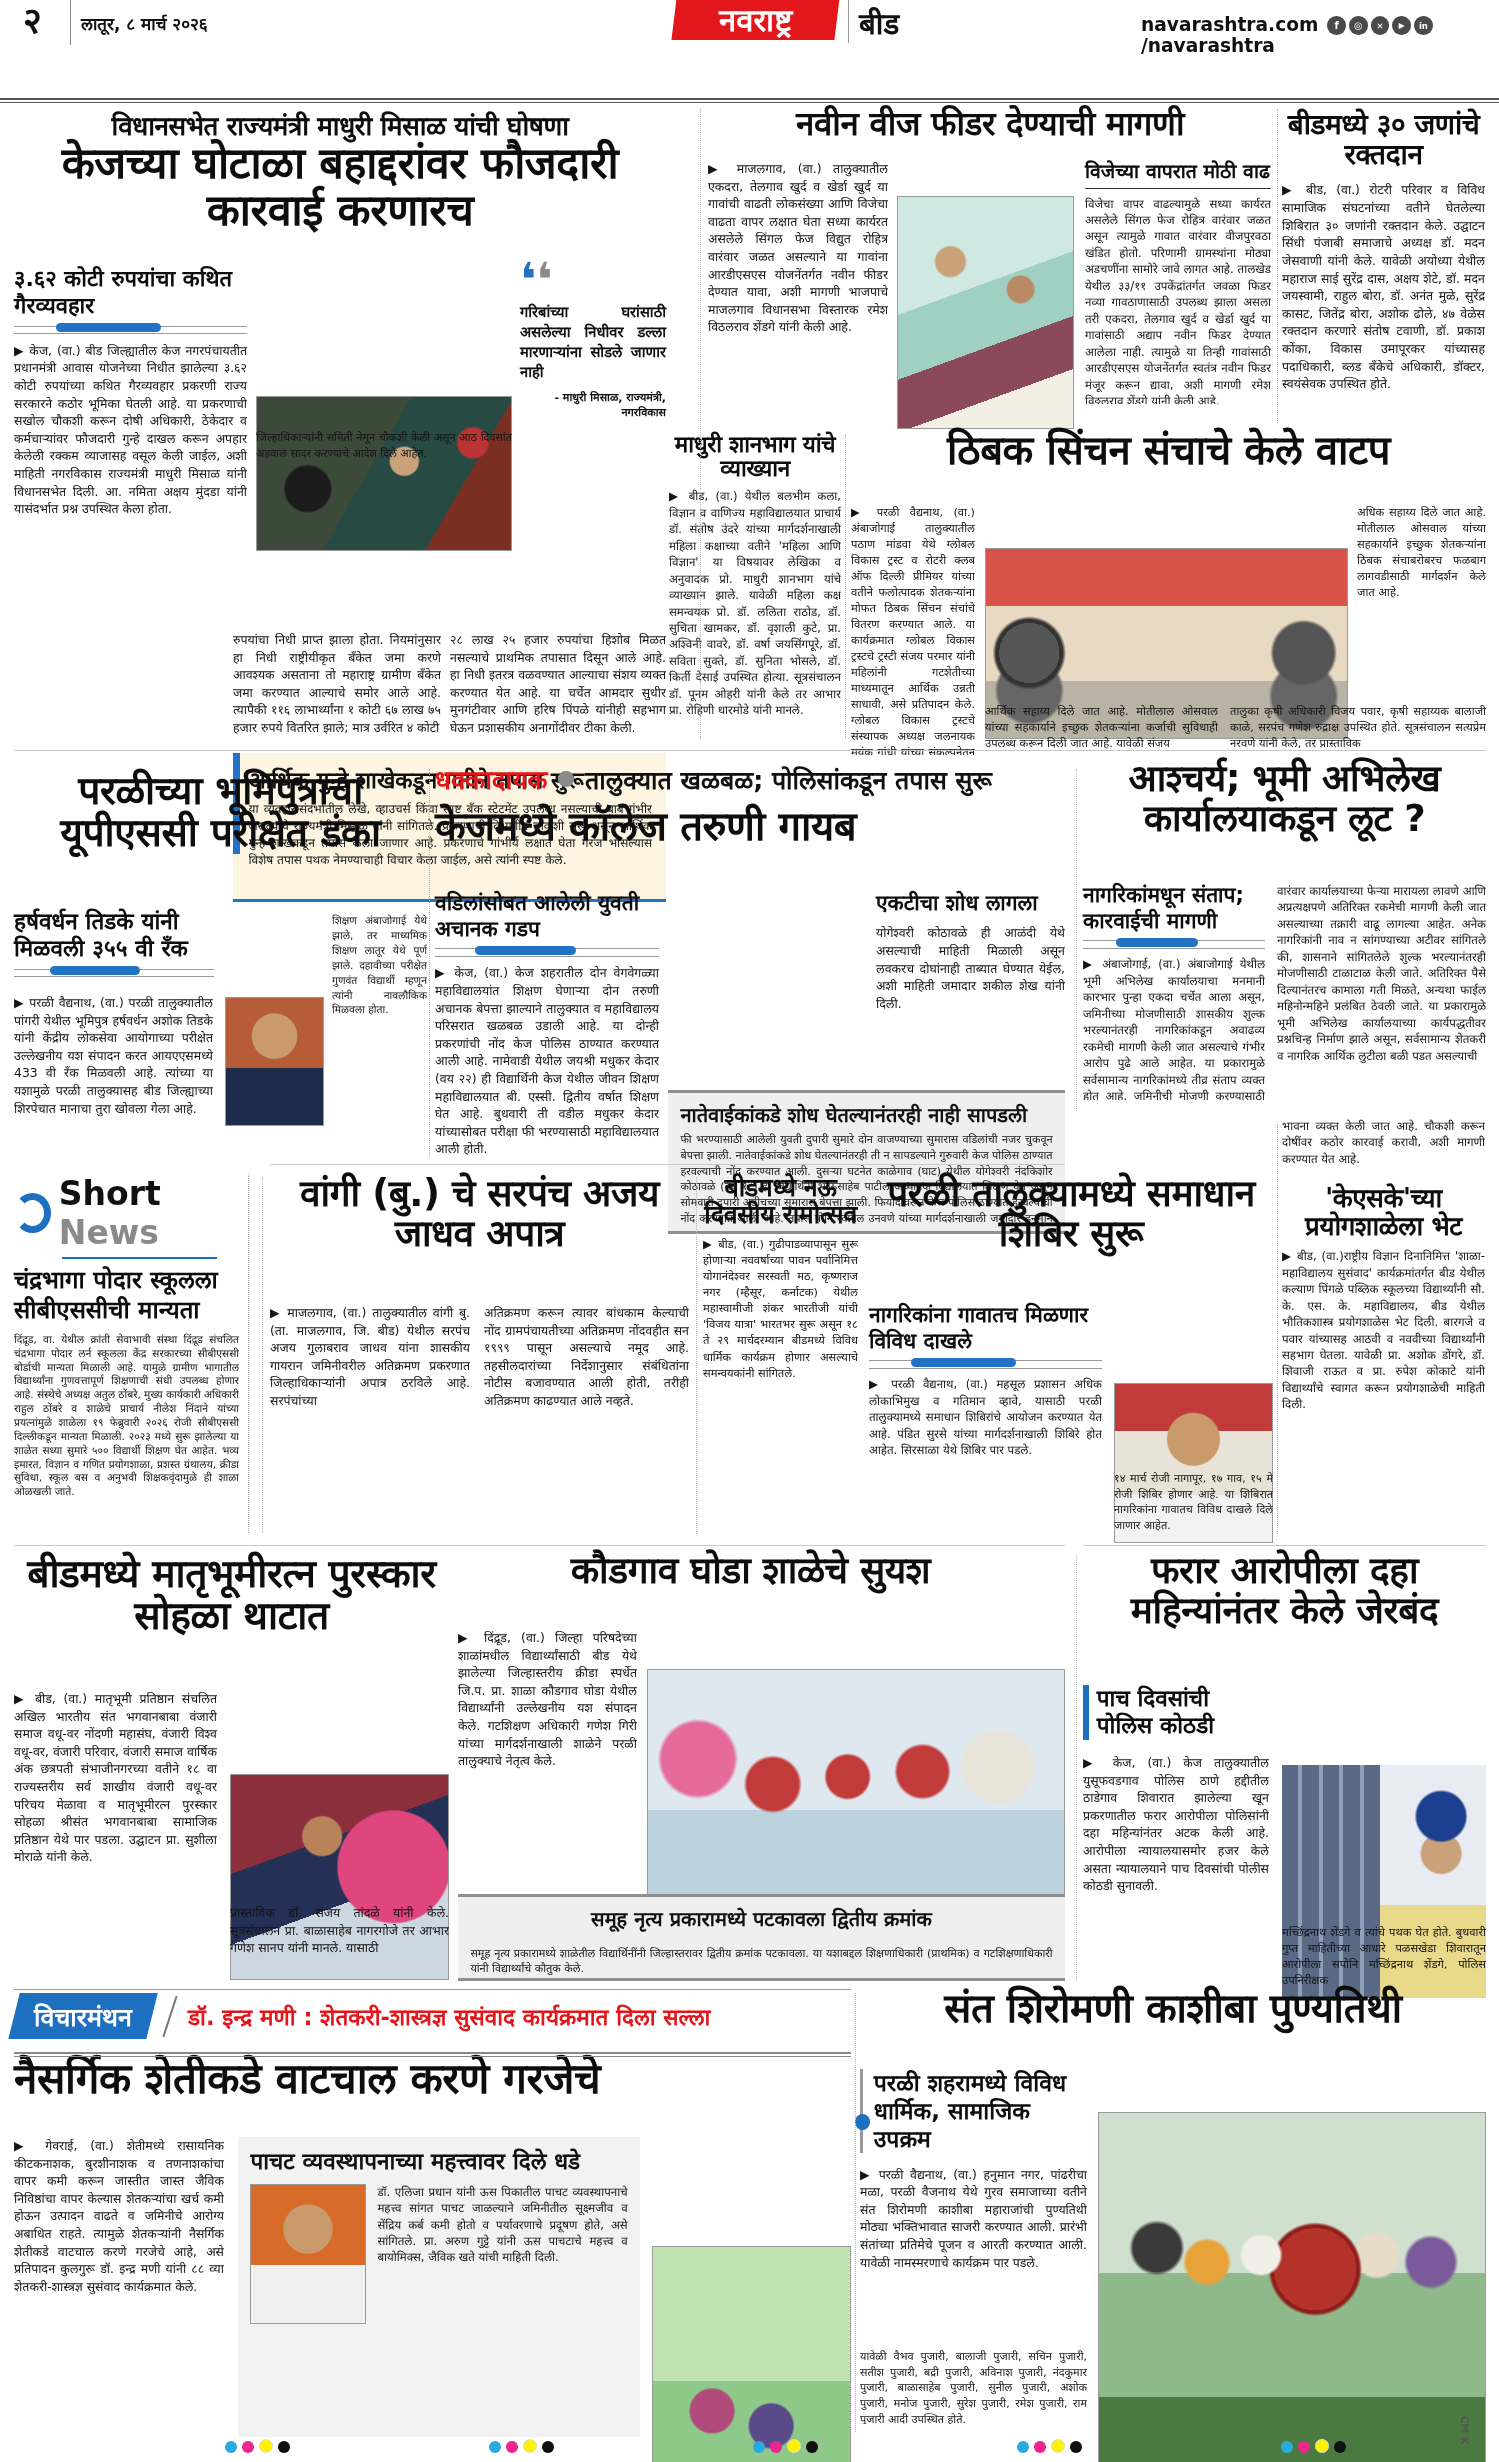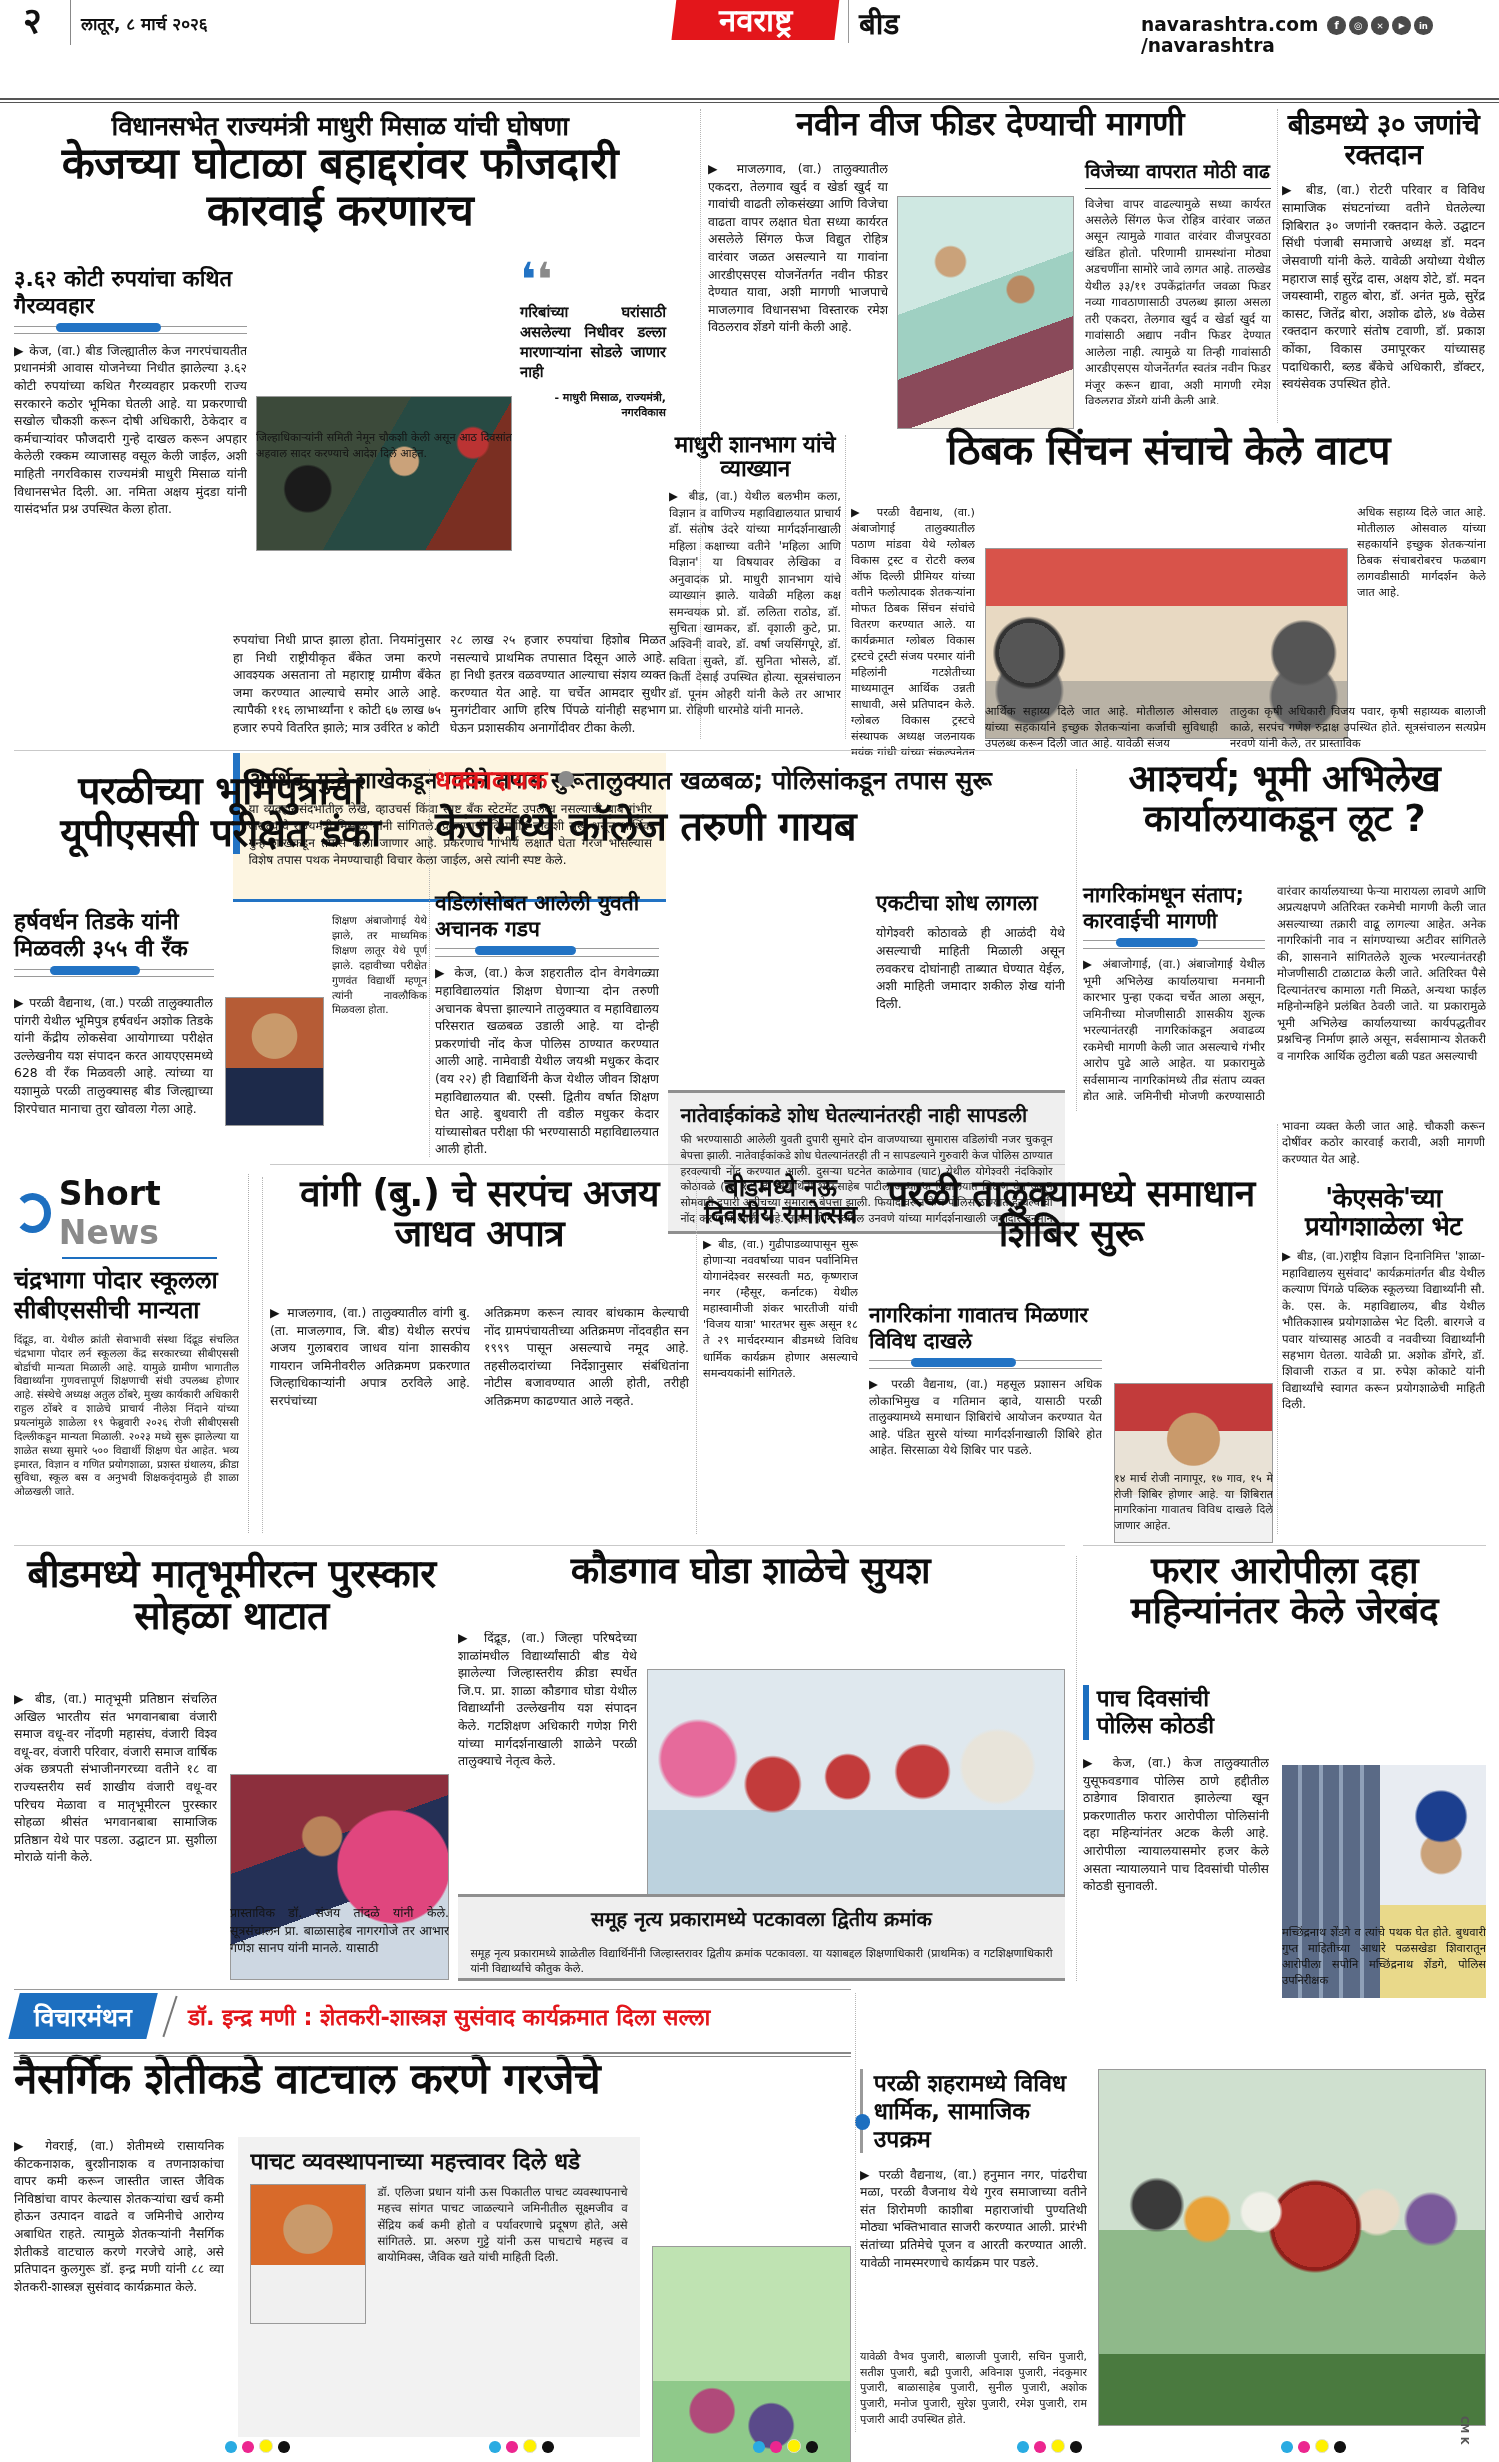--- a/index.html
+++ b/index.html
@@ -130,21 +130,21 @@
 <div class="abs" style="left:14px;top:770px;width:413px;height:392px;">
   <div class="hl" style="font-size:39px;width:413px;">परळीच्या भूमिपुत्राचा यूपीएससी परीक्षेत डंका</div>
   <div class="abs" style="left:0;top:138px;width:200px;">
     <div class="sub" style="font-size:22.5px;">हर्षवर्धन तिडके यांनी मिळवली ३५५ वी रँक</div>
     <div class="pill"></div>
   </div>
   <div class="photo abs" style="left:211px;top:143px;width:99px;height:129px;background:
     radial-gradient(circle at 50% 30%, #c99a6b 0 22%, transparent 23%),
     linear-gradient(180deg,#b65c36 0 55%,#1d2a4a 55%);"></div>
   <div class="bodytxt clip abs" style="left:318px;top:143px;width:95px;height:129px;font-size:10.5px;">शिक्षण अंबाजोगाई येथे झाले, तर माध्यमिक शिक्षण लातूर येथे पूर्ण झाले. दहावीच्या परीक्षेत गुणवंत विद्यार्थी म्हणून त्यांनी नावलौकिक मिळवला होता.</div>
-  <div class="bodytxt clip abs" style="left:0;top:224px;width:199px;height:163px;">▶ परळी वैद्यनाथ, (वा.) परळी तालुक्यातील पांगरी येथील भूमिपुत्र हर्षवर्धन अशोक तिडके यांनी केंद्रीय लोकसेवा आयोगाच्या परीक्षेत उल्लेखनीय यश संपादन करत आयएएसमध्ये 628 वी रँक मिळवली आहे. त्यांच्या या यशामुळे परळी तालुक्यासह बीड जिल्ह्याच्या शिरपेचात मानाचा तुरा खोवला गेला आहे.</div>
+  <div class="bodytxt clip abs" style="left:0;top:224px;width:199px;height:163px;">▶ परळी वैद्यनाथ, (वा.) परळी तालुक्यातील पांगरी येथील भूमिपुत्र हर्षवर्धन अशोक तिडके यांनी केंद्रीय लोकसेवा आयोगाच्या परीक्षेत उल्लेखनीय यश संपादन करत आयएएसमध्ये 433 वी रँक मिळवली आहे. त्यांच्या या यशामुळे परळी तालुक्यासह बीड जिल्ह्याच्या शिरपेचात मानाचा तुरा खोवला गेला आहे.</div>
 </div>
 
 <div class="abs" style="left:1083px;top:759px;width:403px;height:356px;">
   <div class="hl" style="font-size:37px;width:403px;">आश्चर्य; भूमी अभिलेख कार्यालयाकडून लूट ?</div>
   <div class="abs" style="left:0;top:124px;width:182px;">
     <div class="sub" style="font-size:21px;">नागरिकांमधून संताप; कारवाईची मागणी</div>
     <div class="pill"></div>
     <div class="bodytxt clip" style="height:144px;font-size:11.6px;">▶ अंबाजोगाई, (वा.) अंबाजोगाई येथील भूमी अभिलेख कार्यालयाचा मनमानी कारभार पुन्हा एकदा चर्चेत आला असून, जमिनीच्या मोजणीसाठी शासकीय शुल्क भरल्यानंतरही नागरिकांकडून अवाढव्य रकमेची मागणी केली जात असल्याचे गंभीर आरोप पुढे आले आहेत. या प्रकारामुळे सर्वसामान्य नागरिकांमध्ये तीव्र संताप व्यक्त होत आहे. जमिनीची मोजणी करण्यासाठी शासनाने शुल्क निश्चित केले असले तरी, मात्र शुल्क भरूनही काम लांबविणे,</div>
   </div>
   <div class="bodytxt clip abs" style="left:194px;top:124px;width:209px;height:230px;font-size:11.6px;">वारंवार कार्यालयाच्या फेऱ्या मारायला लावणे आणि अप्रत्यक्षपणे अतिरिक्त रकमेची मागणी केली जात असल्याच्या तक्रारी वाढू लागल्या आहेत. अनेक नागरिकांनी नाव न सांगण्याच्या अटीवर सांगितले की, शासनाने सांगितलेले शुल्क भरल्यानंतरही मोजणीसाठी टाळाटाळ केली जाते. अतिरिक्त पैसे दिल्यानंतरच कामाला गती मिळते, अन्यथा फाईल महिनोन्महिने प्रलंबित ठेवली जाते. या प्रकारामुळे भूमी अभिलेख कार्यालयाच्या कार्यपद्धतीवर प्रश्नचिन्ह निर्माण झाले असून, सर्वसामान्य शेतकरी व नागरिक आर्थिक लुटीला बळी पडत असल्याची</div>
@@ -248,20 +248,21 @@
       linear-gradient(180deg,#d86a2a 0 58%,#f0f0f0 58%);"></div>
     <div class="bodytxt clip" style="margin-top:7.8px;height:256px;font-size:11.6px;">डॉ. एलिजा प्रधान यांनी ऊस पिकातील पाचट व्यवस्थापनाचे महत्त्व सांगत पाचट जाळल्याने जमिनीतील सूक्ष्मजीव व सेंद्रिय कर्ब कमी होतो व पर्यावरणाचे प्रदूषण होते, असे सांगितले. प्रा. अरुण गुट्टे यांनी ऊस पाचटाचे महत्त्व व बायोमिक्स, जैविक खते यांची माहिती दिली.</div>
   </div>
   <div class="photo abs" style="left:638px;top:144px;width:199px;height:300px;background:
     radial-gradient(circle at 30% 55%, #b04a7a 0 10%, transparent 11%),
     radial-gradient(circle at 60% 60%, #5a4a8a 0 10%, transparent 11%),
     linear-gradient(180deg,#bfe3b2 0 45%,#8fc98a 45% 75%,#6aa55f 75%);"></div>
 </div>
 
 <div class="abs" style="left:860px;top:1987px;width:626px;height:450px;">
+  <div class="hl" style="font-size:40px;width:626px;">संत शिरोमणी काशीबा पुण्यतिथी</div>
   <div class="abs" style="left:0;top:82px;width:227px;">
     <div style="display:flex;gap:11px;">
       <div style="width:5.4px;background:#9a9a9a;position:relative;">
         <span style="position:absolute;left:-5.4px;top:45px;width:15.5px;height:15.5px;border-radius:50%;background:#1d6fc0;"></span>
       </div>
       <div class="sub" style="font-size:23px;">परळी शहरामध्ये विविध धार्मिक, सामाजिक उपक्रम</div>
     </div>
     <div class="bodytxt clip" style="margin-top:12.4px;height:179px;">▶ परळी वैद्यनाथ, (वा.) हनुमान नगर, पांढरीचा मळा, परळी वैजनाथ येथे गुरव समाजाच्या वतीने संत शिरोमणी काशीबा महाराजांची पुण्यतिथी मोठ्या भक्तिभावात साजरी करण्यात आली. प्रारंभी संतांच्या प्रतिमेचे पूजन व आरती करण्यात आली. यावेळी नामस्मरणाचे कार्यक्रम पार पडले.</div>
     <div class="bodytxt clip" style="margin-top:4.7px;height:75px;font-size:11px;">यावेळी वैभव पुजारी, बालाजी पुजारी, सचिन पुजारी, सतीश पुजारी, बद्री पुजारी, अविनाश पुजारी, नंदकुमार पुजारी, बाळासाहेब पुजारी, सुनील पुजारी, अशोक पुजारी, मनोज पुजारी, सुरेश पुजारी, रमेश पुजारी, राम पुजारी आदी उपस्थित होते.</div>
   </div>

